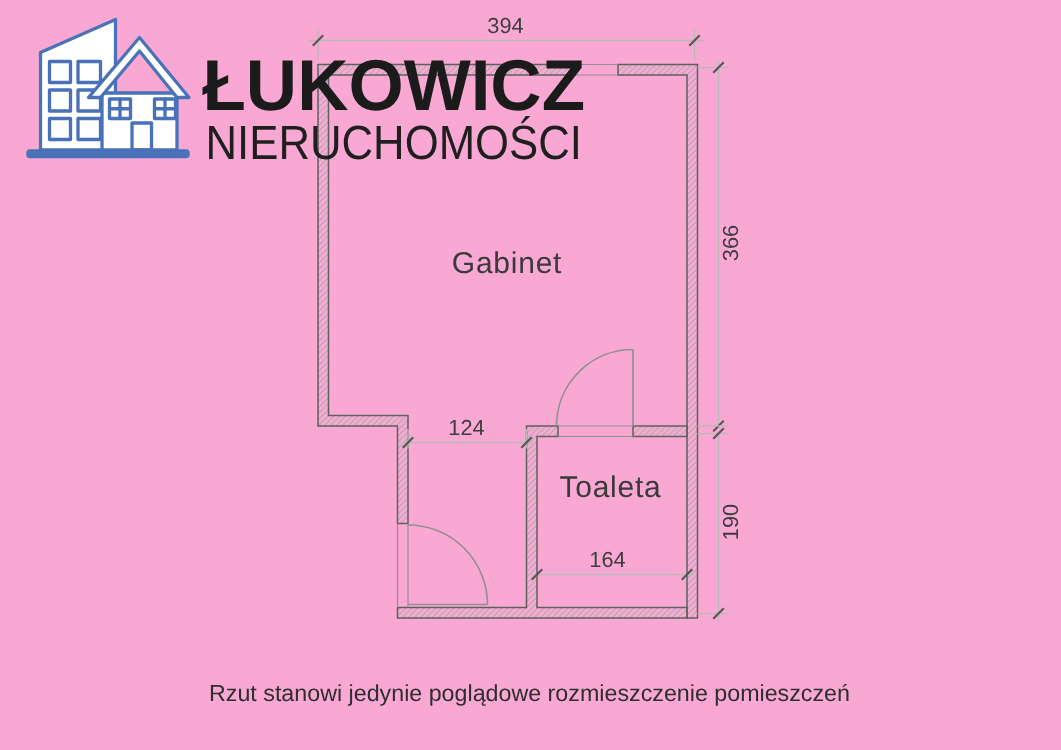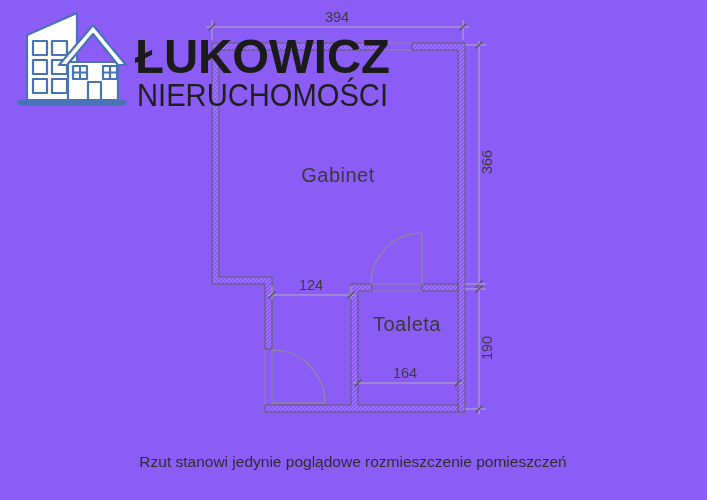--- a/index.html
+++ b/index.html
@@ -1,16 +1,16 @@
 <!DOCTYPE html>
 <html><head>
 <meta charset="utf-8">
 <style>
   html,body{margin:0;padding:0;background:#ffffff;}
-  .stage{width:707px;height:500px;position:relative;background:#8b5cf6;overflow:hidden;}
+  .stage{width:707px;height:500px;position:relative;background:#f9a8d4;overflow:hidden;}
   svg{display:block;}
   .wall{fill:url(#hatch);stroke:#5f5f5f;stroke-width:1;}
   .thin{stroke:#8f8f8f;stroke-width:0.8;fill:none;}
   .dim{stroke:#b8b8b8;stroke-width:0.9;fill:none;}
   .tick{stroke:#555;stroke-width:1.4;fill:none;}
   .door{stroke:#909090;stroke-width:1.1;fill:none;}
   .dimlabel{font:14.5px "Liberation Sans", sans-serif;fill:#3d3d3d;}
   .roomlabel{font:20px "Liberation Sans", sans-serif;fill:#3a3a3a;letter-spacing:0.5px;}
   .brand{font-family:"Liberation Sans", sans-serif;font-weight:800;font-size:48px;fill:#1b1b1b;}
   .subtitle{font-family:"Liberation Sans", sans-serif;font-weight:400;font-size:32px;fill:#1f1f1f;}

